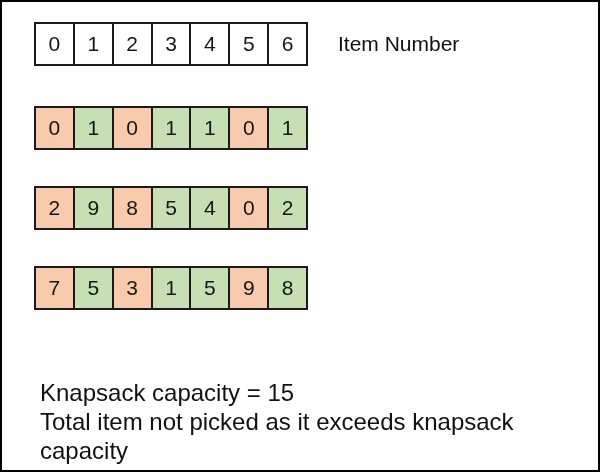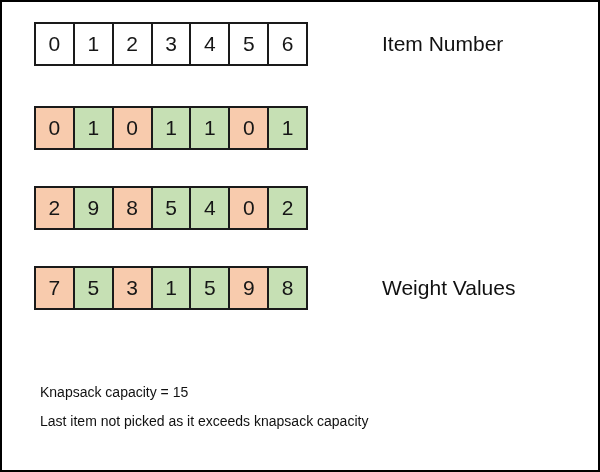--- a/index.html
+++ b/index.html
@@ -40,27 +40,26 @@
     border-right: 2px solid var(--border, #1a1a1a);
   }
   .cell:last-child { border-right: none; }
   .cell[data-state="plain"]    { background: var(--plain, #ffffff); }
   .cell[data-state="excluded"] { background: var(--excluded, #F8CBAD); }
   .cell[data-state="included"] { background: var(--included, #C6E0B4); }
   .row-label {
     font-size: 21px;
     white-space: nowrap;
     color: #111111;
-    margin-left: 44px;
   }
   .notes {
     position: absolute;
     left: 38px;
     top: 376px;
-    font-size: 14px;
+    font-size: 24px;
     line-height: 29px;
     color: #111111;
   }
 </style>
 </head>
 <body>
 
 <div class="row row-1">
   <div class="strip">
     <div class="cell" data-state="plain">0</div>
@@ -101,19 +100,18 @@
 <div class="row row-4">
   <div class="strip">
     <div class="cell" data-state="excluded">7</div>
     <div class="cell" data-state="included">5</div>
     <div class="cell" data-state="excluded">3</div>
     <div class="cell" data-state="included">1</div>
     <div class="cell" data-state="included">5</div>
     <div class="cell" data-state="excluded">9</div>
     <div class="cell" data-state="included">8</div>
   </div>
-  <div class="row-label">Weight Values</div>
 </div>
 
 <div class="notes">
   <div class="note-line">Knapsack capacity = 15</div>
-  <div class="note-line">Last item not picked as it exceeds knapsack capacity</div>
+  <div class="note-line">Total item not picked as it exceeds knapsack capacity</div>
 </div>
 
 </body></html>

